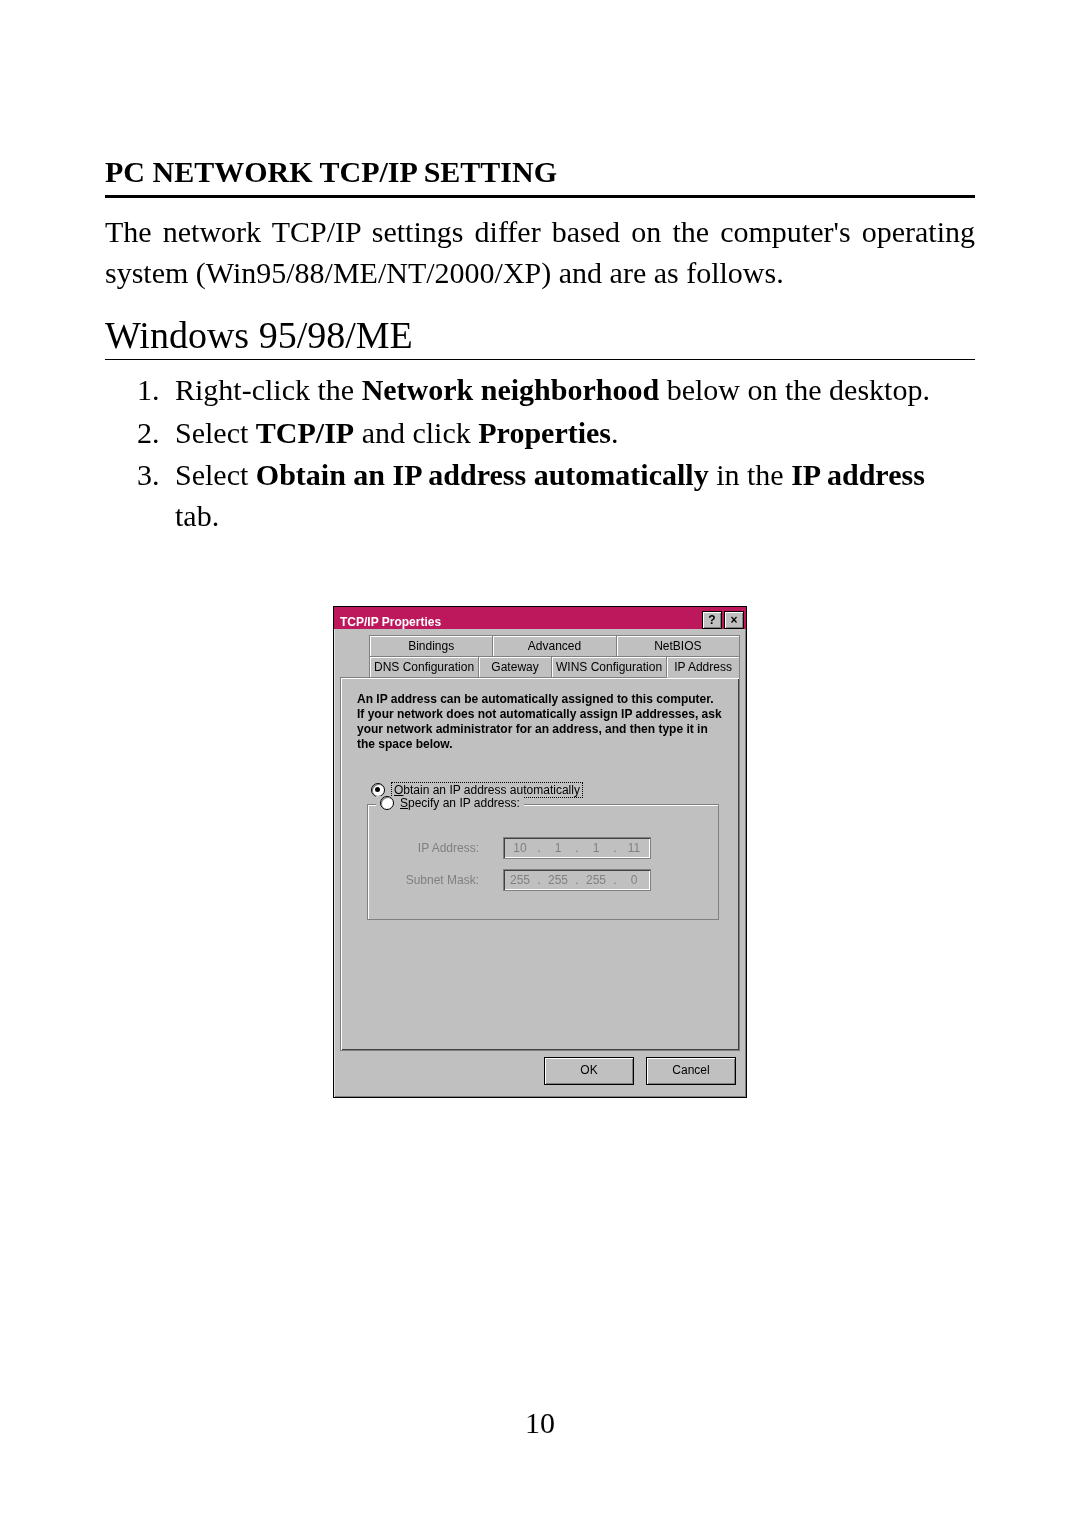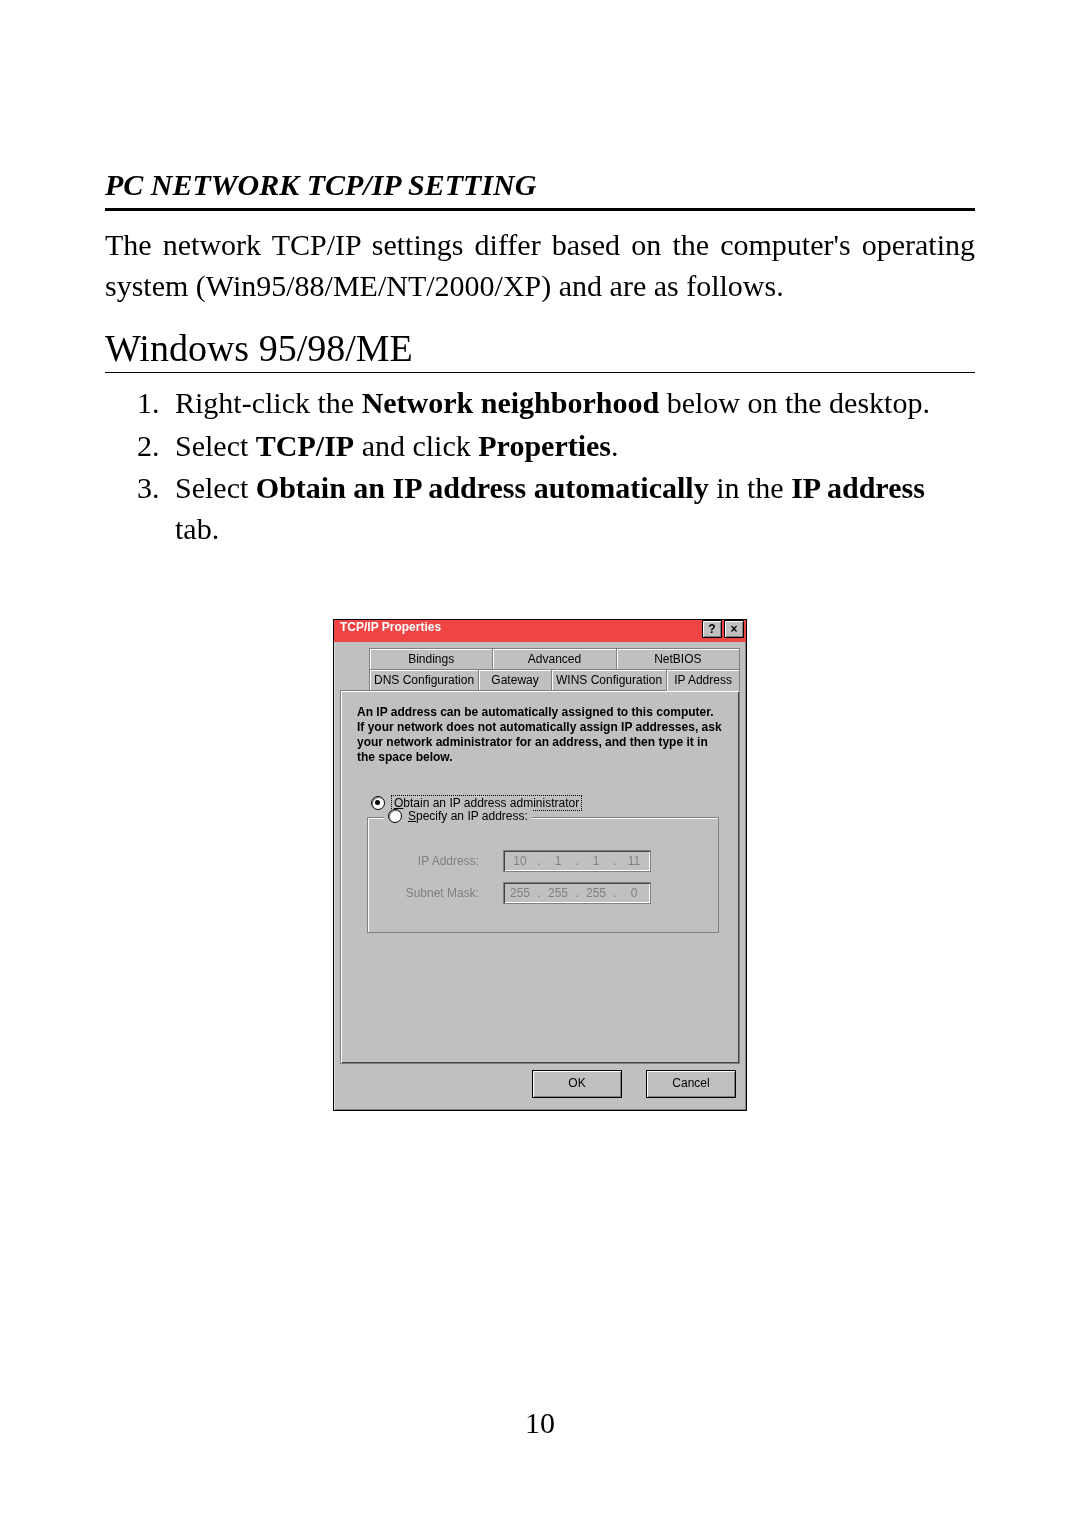--- a/index.html
+++ b/index.html
@@ -10,24 +10,23 @@
     color: #000;
   }
   .page {
     width: 1080px;
     height: 1530px;
     position: relative;
     box-sizing: border-box;
     padding: 155px 105px 0 105px;
   }
   .section-title {
-    font-style: italic;
     font-weight: bold;
     font-size: 30px;
-    margin: 13px 0 6px 0;
+    margin: 0 0 6px 0;
   }
   hr.rule {
     border: none;
     border-top: 3px solid #000;
     margin: 0 0 14px 0;
   }
   .intro {
     font-size: 30px;
     line-height: 1.35;
     text-align: justify;
@@ -68,25 +67,25 @@
   }
   .win95 {
     font-family: "MS Sans Serif", Tahoma, Arial, sans-serif;
     font-size: 12px;
     width: 412px;
     background: #c0c0c0;
     border: 1px solid #000;
     box-shadow: inset 1px 1px 0 #dfdfdf, inset -1px -1px 0 #808080;
   }
   .titlebar {
-    background: #ef4444;
+    background: #be185d;
     color: #fff;
     font-weight: bold;
     display: flex;
-    align-items: flex-start;
+    align-items: flex-end;
     height: 22px;
     padding: 0 2px 0 6px;
   }
   .titlebar-text { flex: 1; }
   .tbtn {
     width: 18px; height: 16px;
     background: #c0c0c0;
     border: 1px solid #000;
     box-shadow: inset 1px 1px 0 #fff, inset -1px -1px 0 #808080;
     margin-left: 2px;
@@ -152,21 +151,21 @@
   }
   .radio-label .ul { text-decoration: underline; }
   .groupbox {
     border: 1px solid #808080;
     box-shadow: inset 1px 1px 0 #fff;
     margin: 4px 4px 0 10px;
     padding: 22px 16px 18px 16px;
     position: relative;
   }
   .groupbox .legend {
-    position: absolute; top: -9px; left: 16px;
+    position: absolute; top: -9px; left: 8px;
     background: #c0c0c0; padding: 0 4px;
     display: flex; align-items: center; justify-content: center;
   }
   .disabled { color: #808080; }
   .field-row {
     display: flex; align-items: center;
     margin: 10px 0;
   }
   .field-label { width: 95px; text-align: right; padding-right: 24px; }
   .ipbox {
@@ -176,21 +175,21 @@
     background: #c0c0c0;
     height: 20px;
   }
   .oct {
     width: 32px; text-align: center; line-height: 20px;
     font-size: 12px; color: #808080;
   }
   .ipdot { width: 6px; line-height: 20px; color: #808080; text-align: center; }
   .dlg-buttons {
     display: flex; justify-content: flex-end;
-    padding: 0 10px 12px 4px; gap: 24px;
+    padding: 0 10px 12px 4px; gap: 12px;
   }
   .wbtn {
     width: 88px; height: 26px;
     background: #c0c0c0;
     border: 1px solid #000;
     box-shadow: inset 1px 1px 0 #fff, inset -1px -1px 0 #808080;
     font-family: inherit; font-size: 12px;
     text-align: center; line-height: 24px;
   }
 </style>
@@ -239,21 +238,21 @@
           <div class="tab">WINS Configuration</div>
           <div class="tab active">IP Address</div>
         </div>
       </div>
 
       <div class="tabpanel">
         <div class="desc">An IP address can be automatically assigned to this computer. If your network does not automatically assign IP addresses, ask your network administrator for an address, and then type it in the space below.</div>
 
         <div class="radio-line">
           <span class="radio checked"></span>
-          <span class="radio-label dotted-focus"><span class="ul">O</span><span>btain an IP address administrator</span></span>
+          <span class="radio-label dotted-focus"><span class="ul">O</span><span>btain an IP address automatically</span></span>
         </div>
 
         <div class="groupbox">
           <div class="legend">
             <span class="radio"></span>
             <span class="radio-label"><span class="ul">S</span><span>pecify an IP address:</span></span>
           </div>
 
           <div class="field-row disabled">
             <span class="field-label">IP Address:</span>

